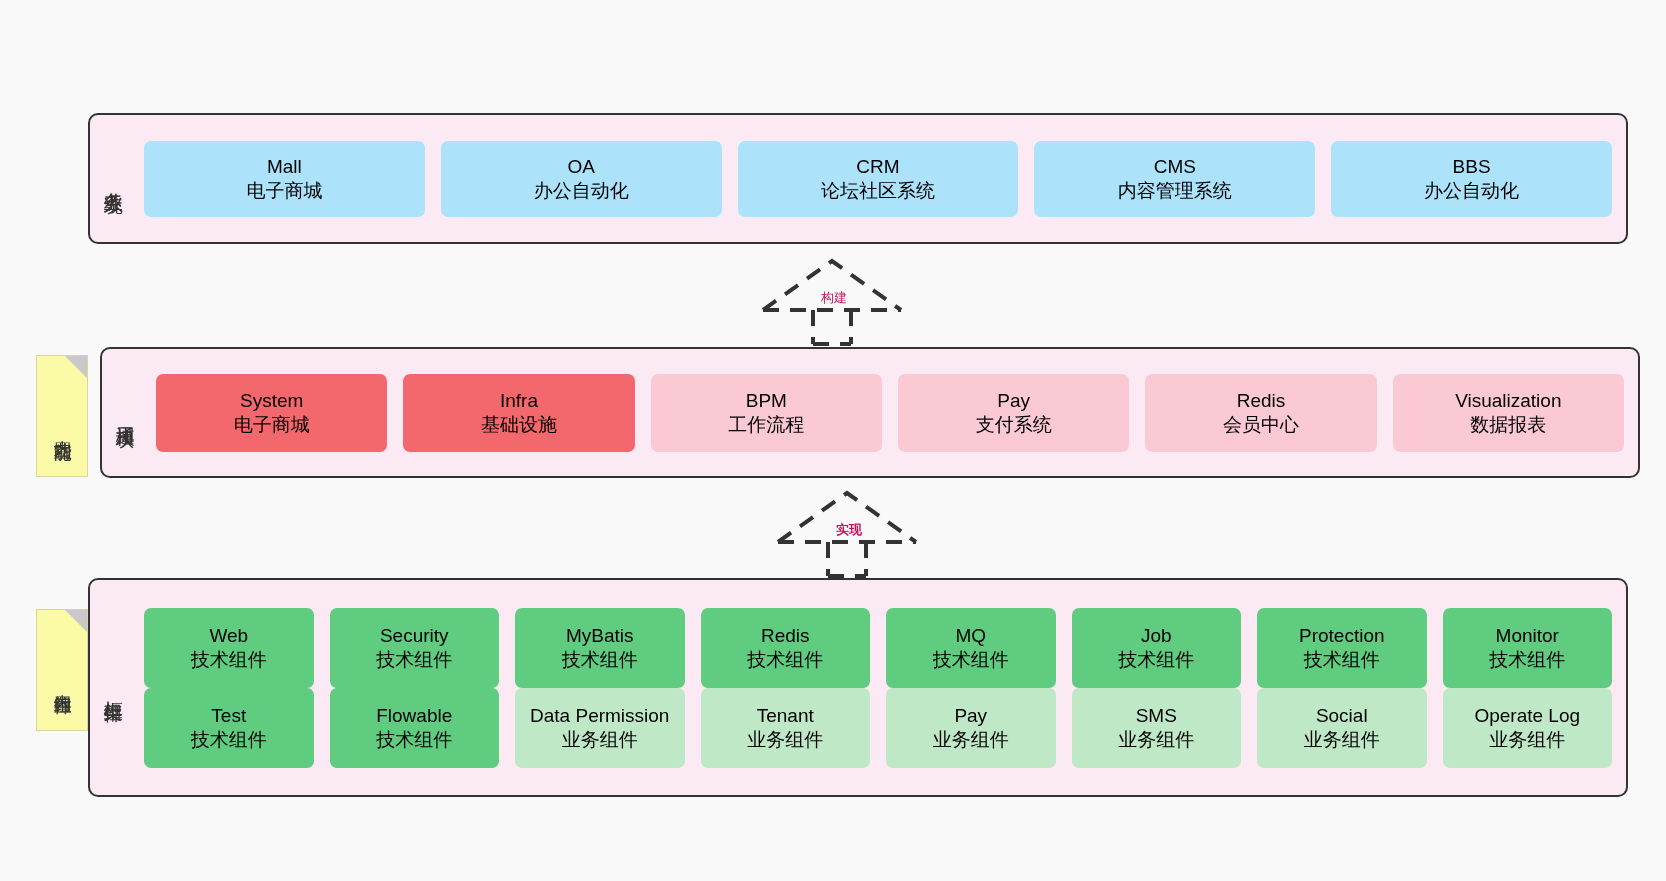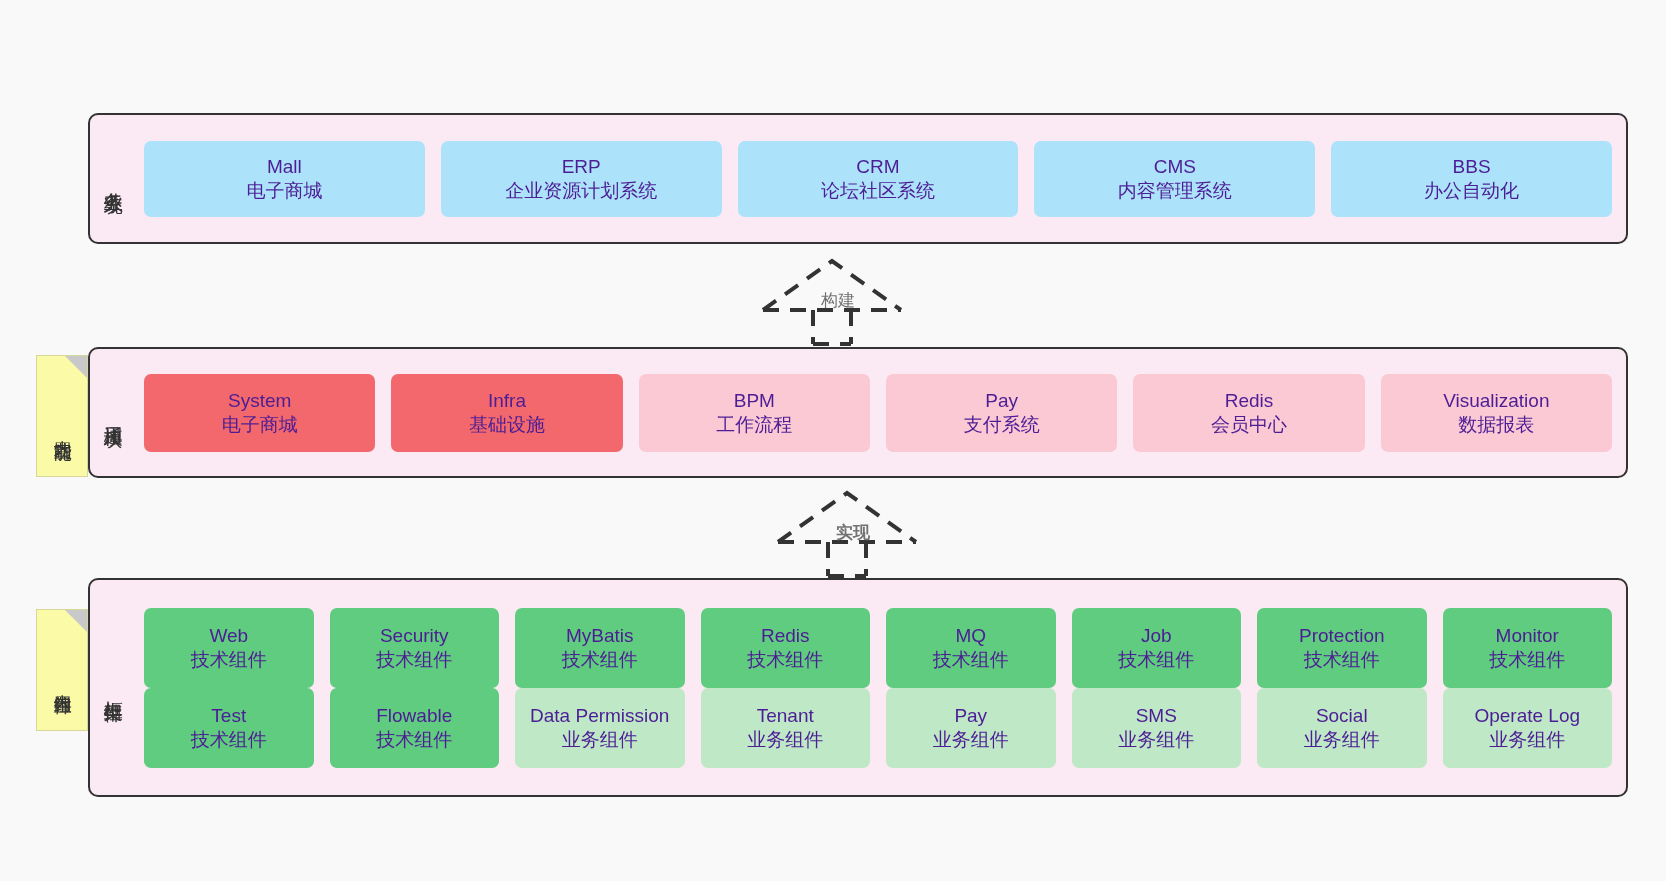--- a/index.html
+++ b/index.html
@@ -54,38 +54,38 @@
   .cell{
     flex:1 1 0;
     border-radius:7px;
     display:flex;
     flex-direction:column;
     align-items:center;
     justify-content:center;
     text-align:center;
     font-size:19px;
     line-height:1.22;
-    color:#4c1d95;
+    color:#000000;
     box-sizing:border-box;
     padding:6px 4px;
     min-height:80px;
   }
   .cell .l1{display:block;}
   .cell .l2{display:block;}
 
   
   .c-blue     {background:#ace3fb;}
   .c-red      {background:#f2686c;}
   .c-pink     {background:#fbc9d3;align-items:center;}
   .c-green    {background:#5fcc7f;}
   .c-greenlt  {background:#bfe8c7;}
 
   
   #band-business {left:88px;  top:113px; width:1540px; height:131px;}
-  #band-common   {left:88px;  top:347px; width:1540px; height:131px;}
+  #band-common   {left:100px;  top:347px; width:1540px; height:131px;}
   #band-framework{left:88px;  top:578px; width:1540px; height:219px;}
 
   #band-business .cell{min-height:76px;}
   #band-common  .cell{min-height:78px;}
   #band-framework .cell{min-height:80px;}
   #band-framework .band-body{gap:0;padding-top:8px;padding-bottom:8px;}
 
   
   .note{
     position:absolute;
@@ -113,22 +113,22 @@
     border-top:22px solid #c9c9c9;
   }
   #note-common    {left:36px; top:355px; height:122px; padding-top:24px;}
   #note-framework {left:36px; top:609px; height:122px; padding-top:24px;}
 
   
   .arrow{position:absolute;}
   .arrow svg{display:block;overflow:visible;}
   .arrow-label{
     position:absolute;
-    font-size:17px;
-    color:#737373;
+    font-size:13px;
+    color:#be185d;
     background:transparent;
     white-space:nowrap;
     user-select:none;
   }
   #arrow-build {left:757px; top:258px; width:150px; height:86px;}
   #arrow-build .arrow-label{left:64px; top:31px;}
   #arrow-impl  {left:772px; top:490px; width:150px; height:86px;}
   #arrow-impl  .arrow-label{left:64px; top:31px;font-weight:bold;}
 </style>
 </head>
@@ -138,22 +138,22 @@
 
   <div class="band" id="band-business">
     <div class="band-title">业务系统</div>
     <div class="band-body">
       <div class="row">
         <div class="cell c-blue">
           <span class="l1">Mall</span>
           <span class="l2">电子商城</span>
         </div>
         <div class="cell c-blue">
-          <span class="l1">ERP</span>
-          <span class="l2">企业资源计划系统</span>
+          <span class="l1">OA</span>
+          <span class="l2">办公自动化</span>
         </div>
         <div class="cell c-blue">
           <span class="l1">CRM</span>
           <span class="l2">论坛社区系统</span>
         </div>
         <div class="cell c-blue">
           <span class="l1">CMS</span>
           <span class="l2">内容管理系统</span>
         </div>
         <div class="cell c-blue">

